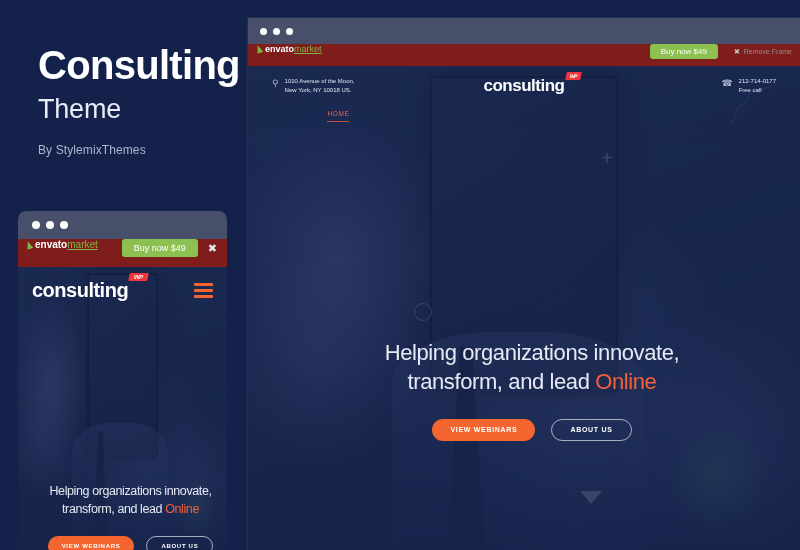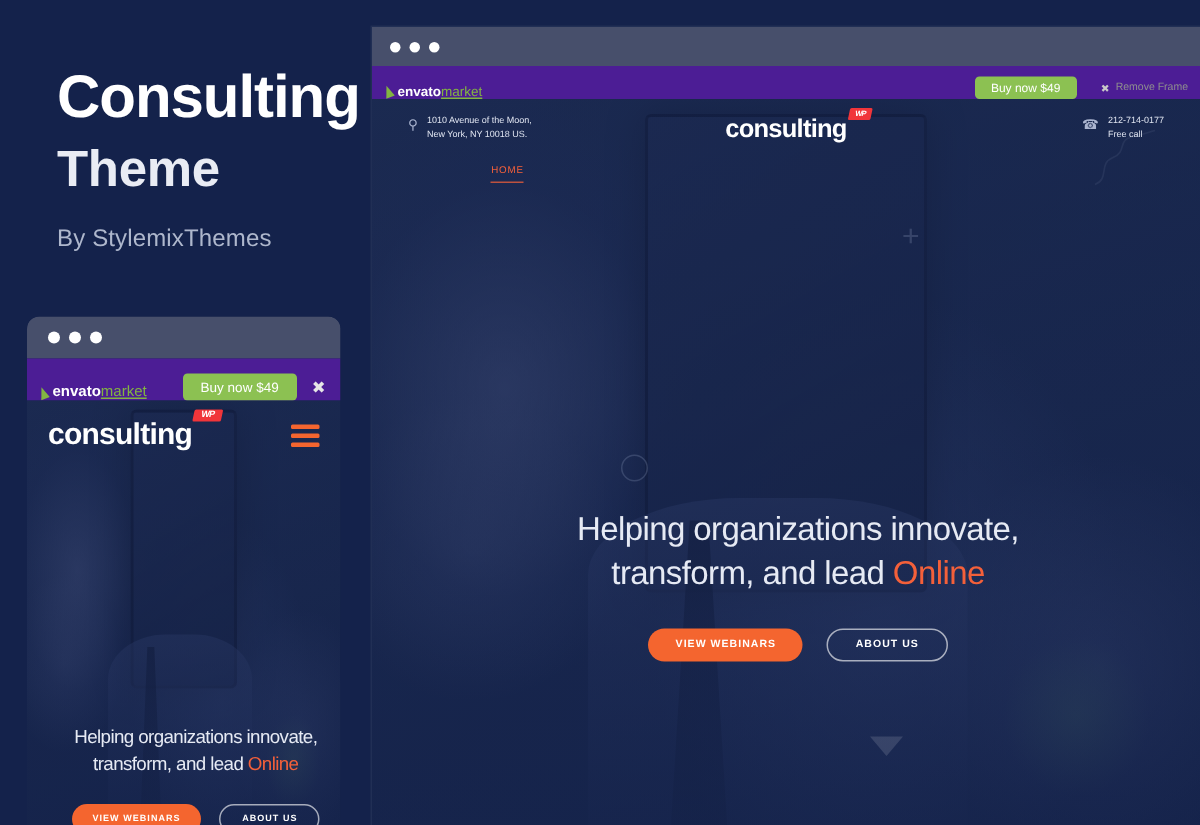--- a/index.html
+++ b/index.html
@@ -11,36 +11,36 @@
   }
   #stage { position: relative; width: 800px; height: 550px; background: #14224b; overflow: hidden; }
 
   
   #promo { position: absolute; left: 38px; top: 45px; width: 210px; }
   #promo .title {
     font-size: 40px; font-weight: 700; color: #ffffff;
     letter-spacing: -0.7px; line-height: 1.02; white-space: nowrap;
   }
   #promo .subtitle {
-    font-size: 34px; font-weight: 700; color: #e9ecf4;
+    font-size: 27px; font-weight: 400; color: #e9ecf4;
     line-height: 1.15; margin-top: 8px; letter-spacing: -0.2px;
   }
   #promo .byline {
-    font-size: 16px; font-weight: 400; color: #aeb7cc;
+    font-size: 12px; font-weight: 400; color: #aeb7cc;
     margin-top: 18px; letter-spacing: 0.1px;
   }
 
   
   .chrome { background: #474f6b; display: flex; align-items: center; }
   .dots { display: flex; gap: 6px; }
   .dot { background: #ffffff; border-radius: 50%; }
 
   
   .envato-bar {
-    background: #4c1d95; display: flex; align-items: flex-end;
+    background: #7f1d1d; display: flex; align-items: flex-start;
     justify-content: space-between; width: 100%;
   }
   .envato-logo { display: flex; align-items: center; white-space: nowrap; }
   .leaf {
     width: 0; height: 0; margin-right: 3px;
     border-left: 3px solid transparent;
     border-right: 3px solid transparent;
     border-bottom: 8px solid #82b541;
     transform: rotate(-20deg);
   }

